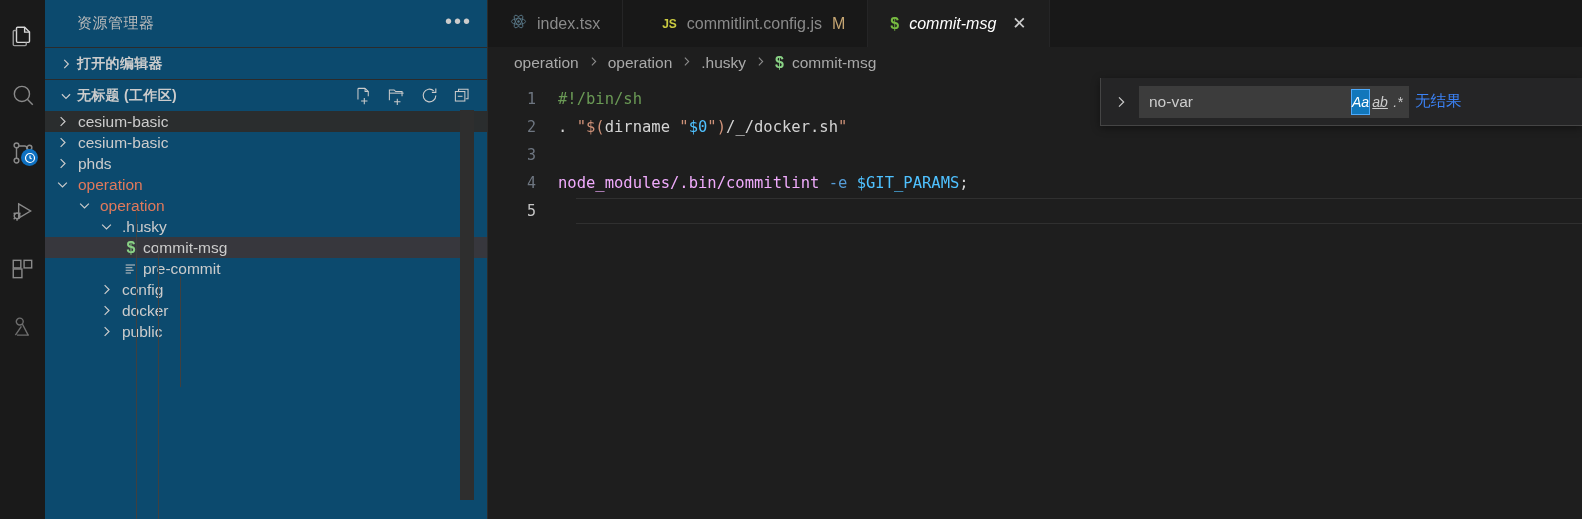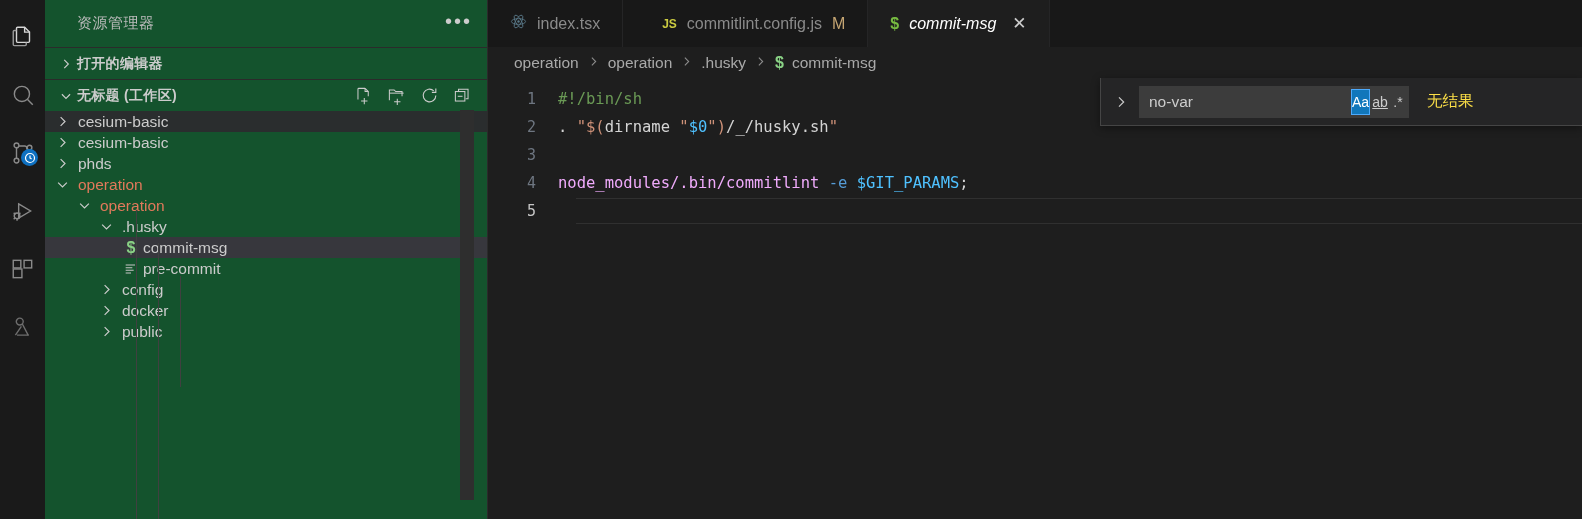--- a/index.html
+++ b/index.html
@@ -26,21 +26,21 @@
   .act-item svg { display: block; }
   .act-badge {
     position: absolute; right: 7px; bottom: 16px;
     width: 17px; height: 17px; border-radius: 50%;
     background: #0e70c0; display: flex; align-items: center; justify-content: center;
   }
 
   
   .sidebar {
     width: 443px; height: 519px; flex: 0 0 443px;
-    background: #14532d;
+    background: #0c4a6e;
     display: flex; flex-direction: column;
     position: relative;
   }
   .sb-title {
     height: 47px; display: flex; align-items: center;
     padding: 0 16px 0 32px; justify-content: space-between;
   }
   .sb-title-text {
     color: #bbbbbb; font-size: 15px; letter-spacing: .5px;
   }
@@ -151,24 +151,25 @@
     display: flex; align-items: center; padding: 0 3px 0 10px;
   }
   .find-input {
     flex: 1; background: transparent; border: none; outline: none;
     color: #cccccc; font-size: 15.5px; font-family: "Liberation Sans", sans-serif;
   }
   .find-btn {
     width: 27px; height: 26px; display: flex; align-items: center;
     justify-content: center; font-size: 14px; color: #cccccc; cursor: pointer;
     margin-left: 2px;
+    font-style: italic;
   }
   .find-btn.on { background: #1177bb; color: #ffffff; border: 1px solid #4daafc; }
   .find-btn .u { text-decoration: underline; }
-  .find-msg { color: #fde047; font-size: 15.5px; margin-left: 12px; }
+  .find-msg { color: #3b82f6; font-size: 15.5px; }
 </style>
 </head>
 <body>
 
 <div class="app">
 
   <div class="activitybar">
 
     <div class="act-item">
       <span>
@@ -451,21 +452,21 @@
         <span class="bc">commit-msg</span>
       </div>
 
     <div class="code" id="code">
         <div class="cline">
           <span class="lnum">1</span>
           <span class="ctext"><span class="t-comment">#!/bin/sh</span></span>
         </div>
         <div class="cline">
           <span class="lnum">2</span>
-          <span class="ctext"><span class="t-plain">. </span><span class="t-str">"</span><span class="t-str">$(</span><span class="t-plain">dirname </span><span class="t-str">"</span><span class="t-var">$0</span><span class="t-str">"</span><span class="t-str">)</span><span class="t-plain">/_/husky.sh</span><span class="t-str">"</span></span>
+          <span class="ctext"><span class="t-plain">. </span><span class="t-str">"</span><span class="t-str">$(</span><span class="t-plain">dirname </span><span class="t-str">"</span><span class="t-var">$0</span><span class="t-str">"</span><span class="t-str">)</span><span class="t-plain">/_/docker.sh</span><span class="t-str">"</span></span>
         </div>
         <div class="cline">
           <span class="lnum">3</span>
           <span class="ctext"><span class="t-plain"></span></span>
         </div>
         <div class="cline">
           <span class="lnum">4</span>
           <span class="ctext"><span class="t-kw">node_modules/.bin/commitlint </span><span class="t-param">-e</span><span class="t-plain"> </span><span class="t-var">$GIT_PARAMS</span><span class="t-plain">;</span></span>
         </div>
         <div class="cline current">

